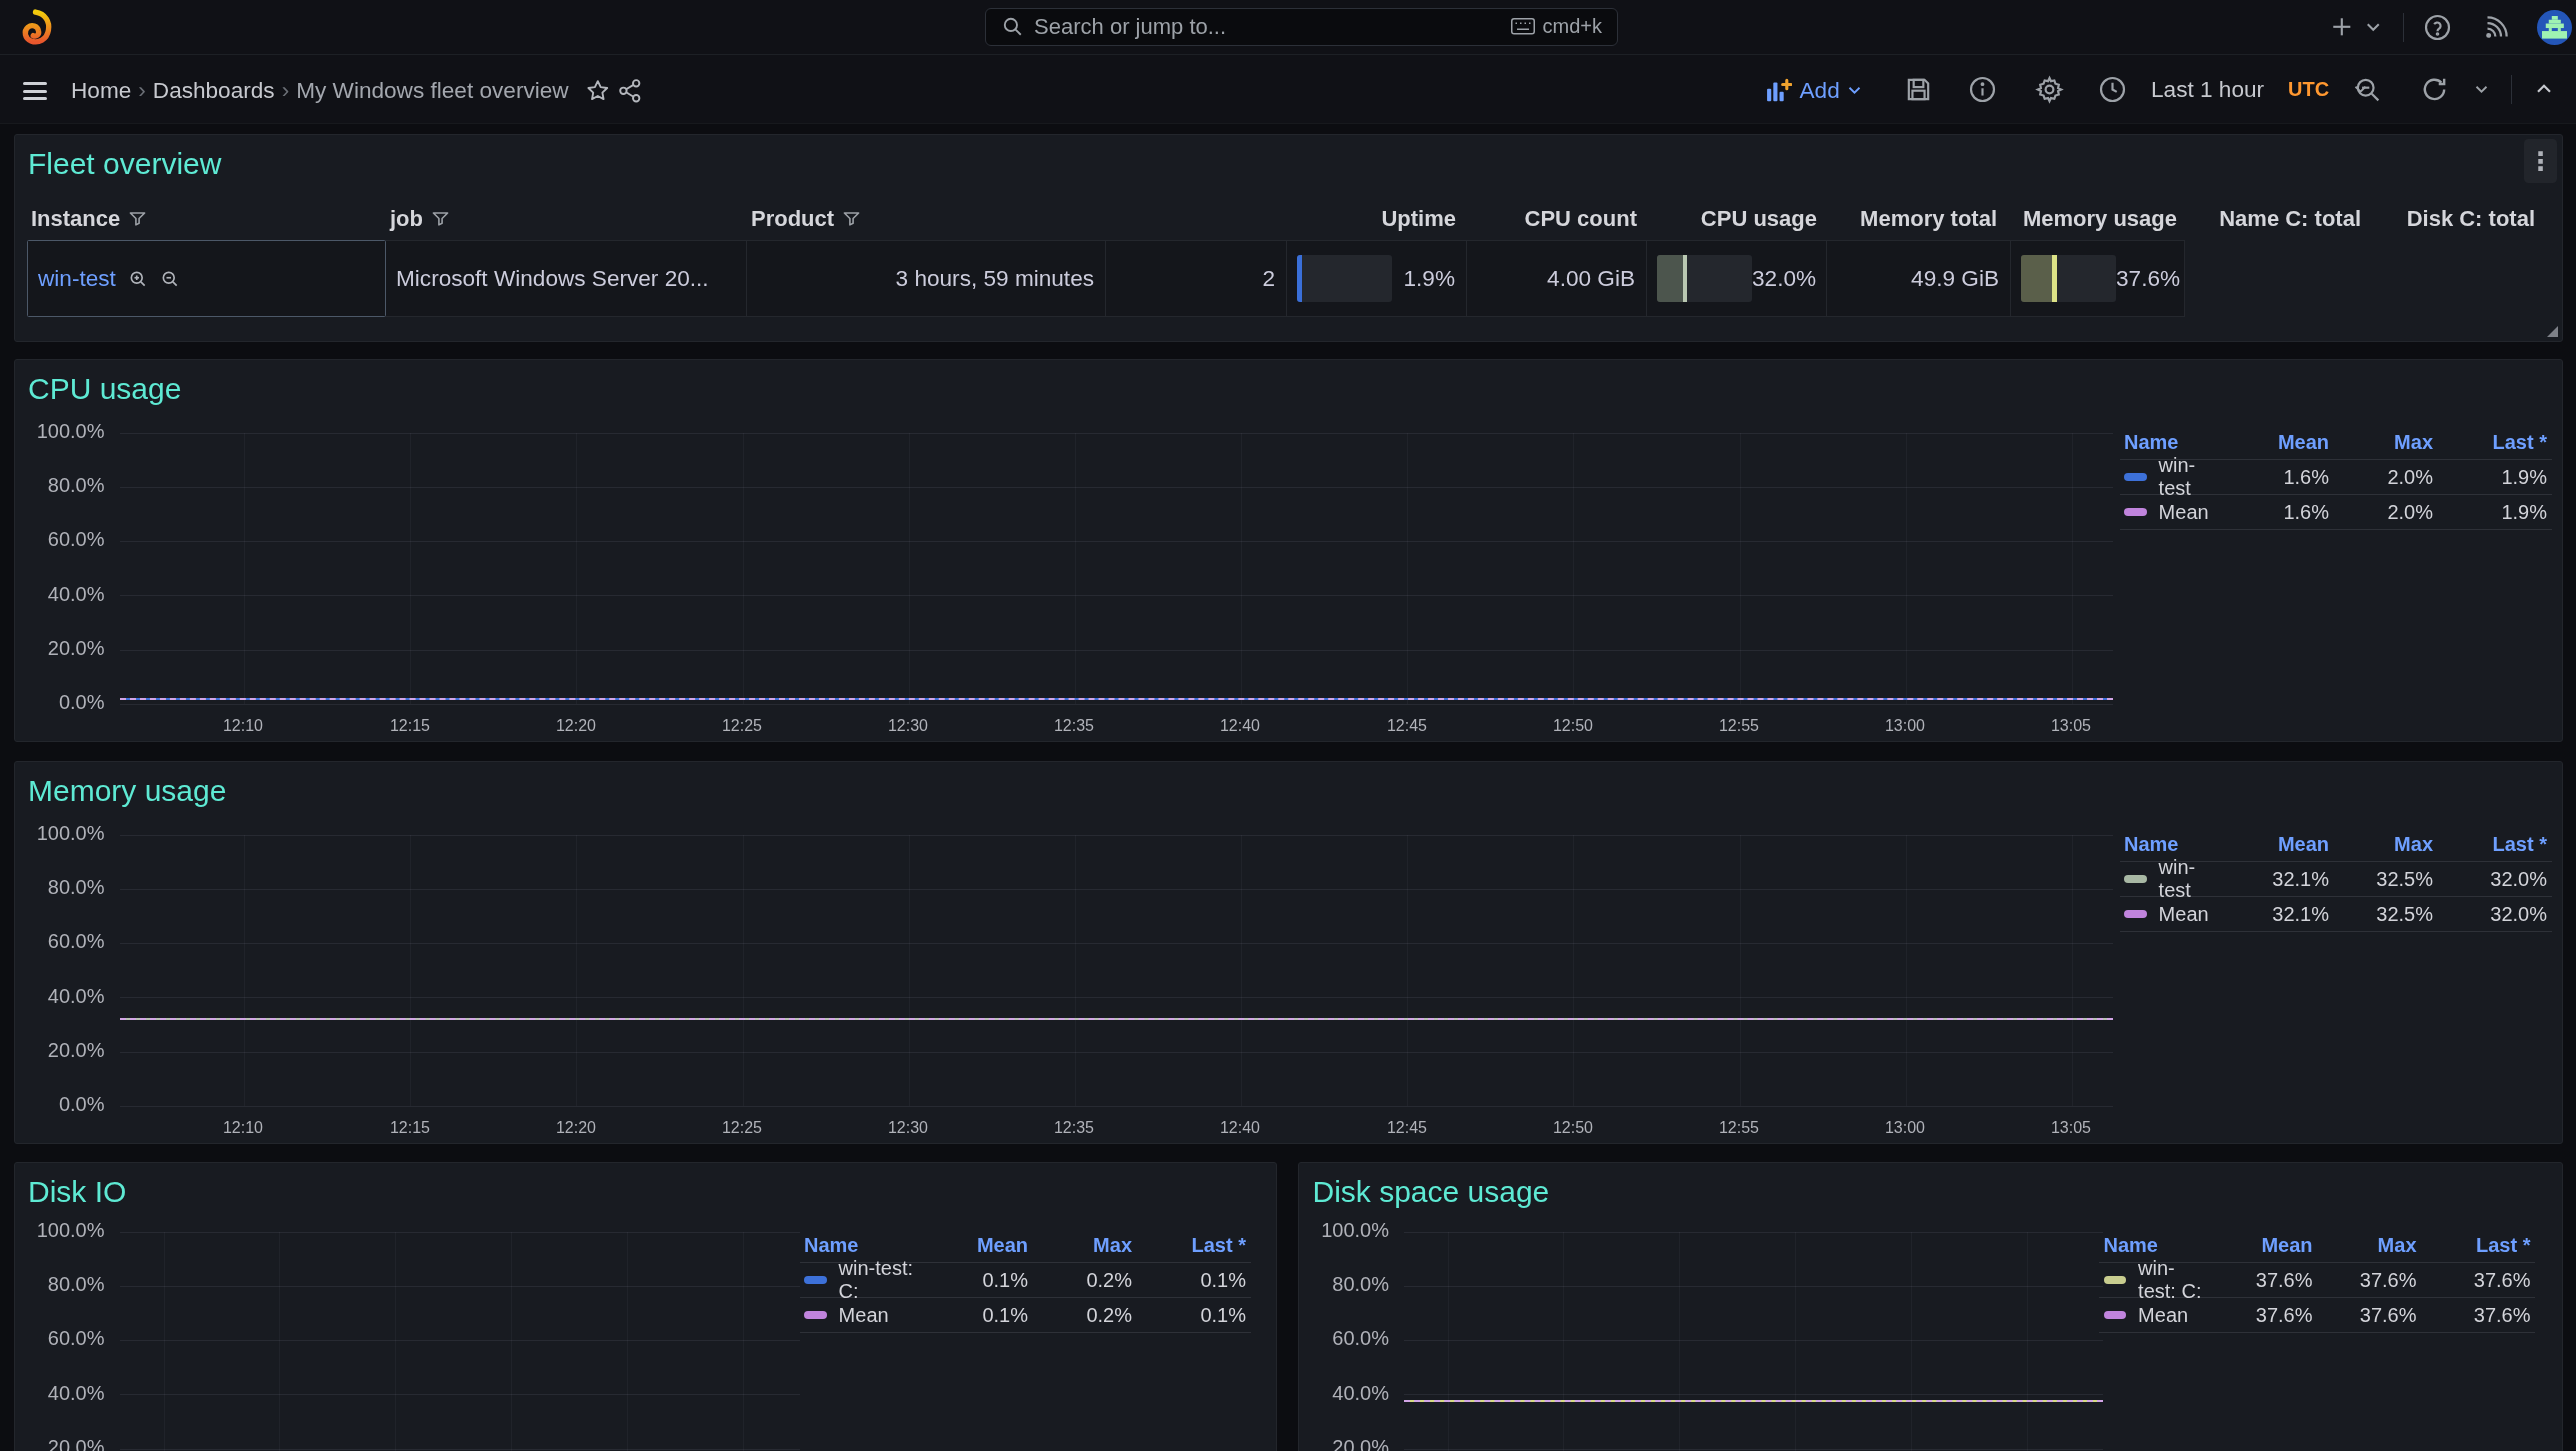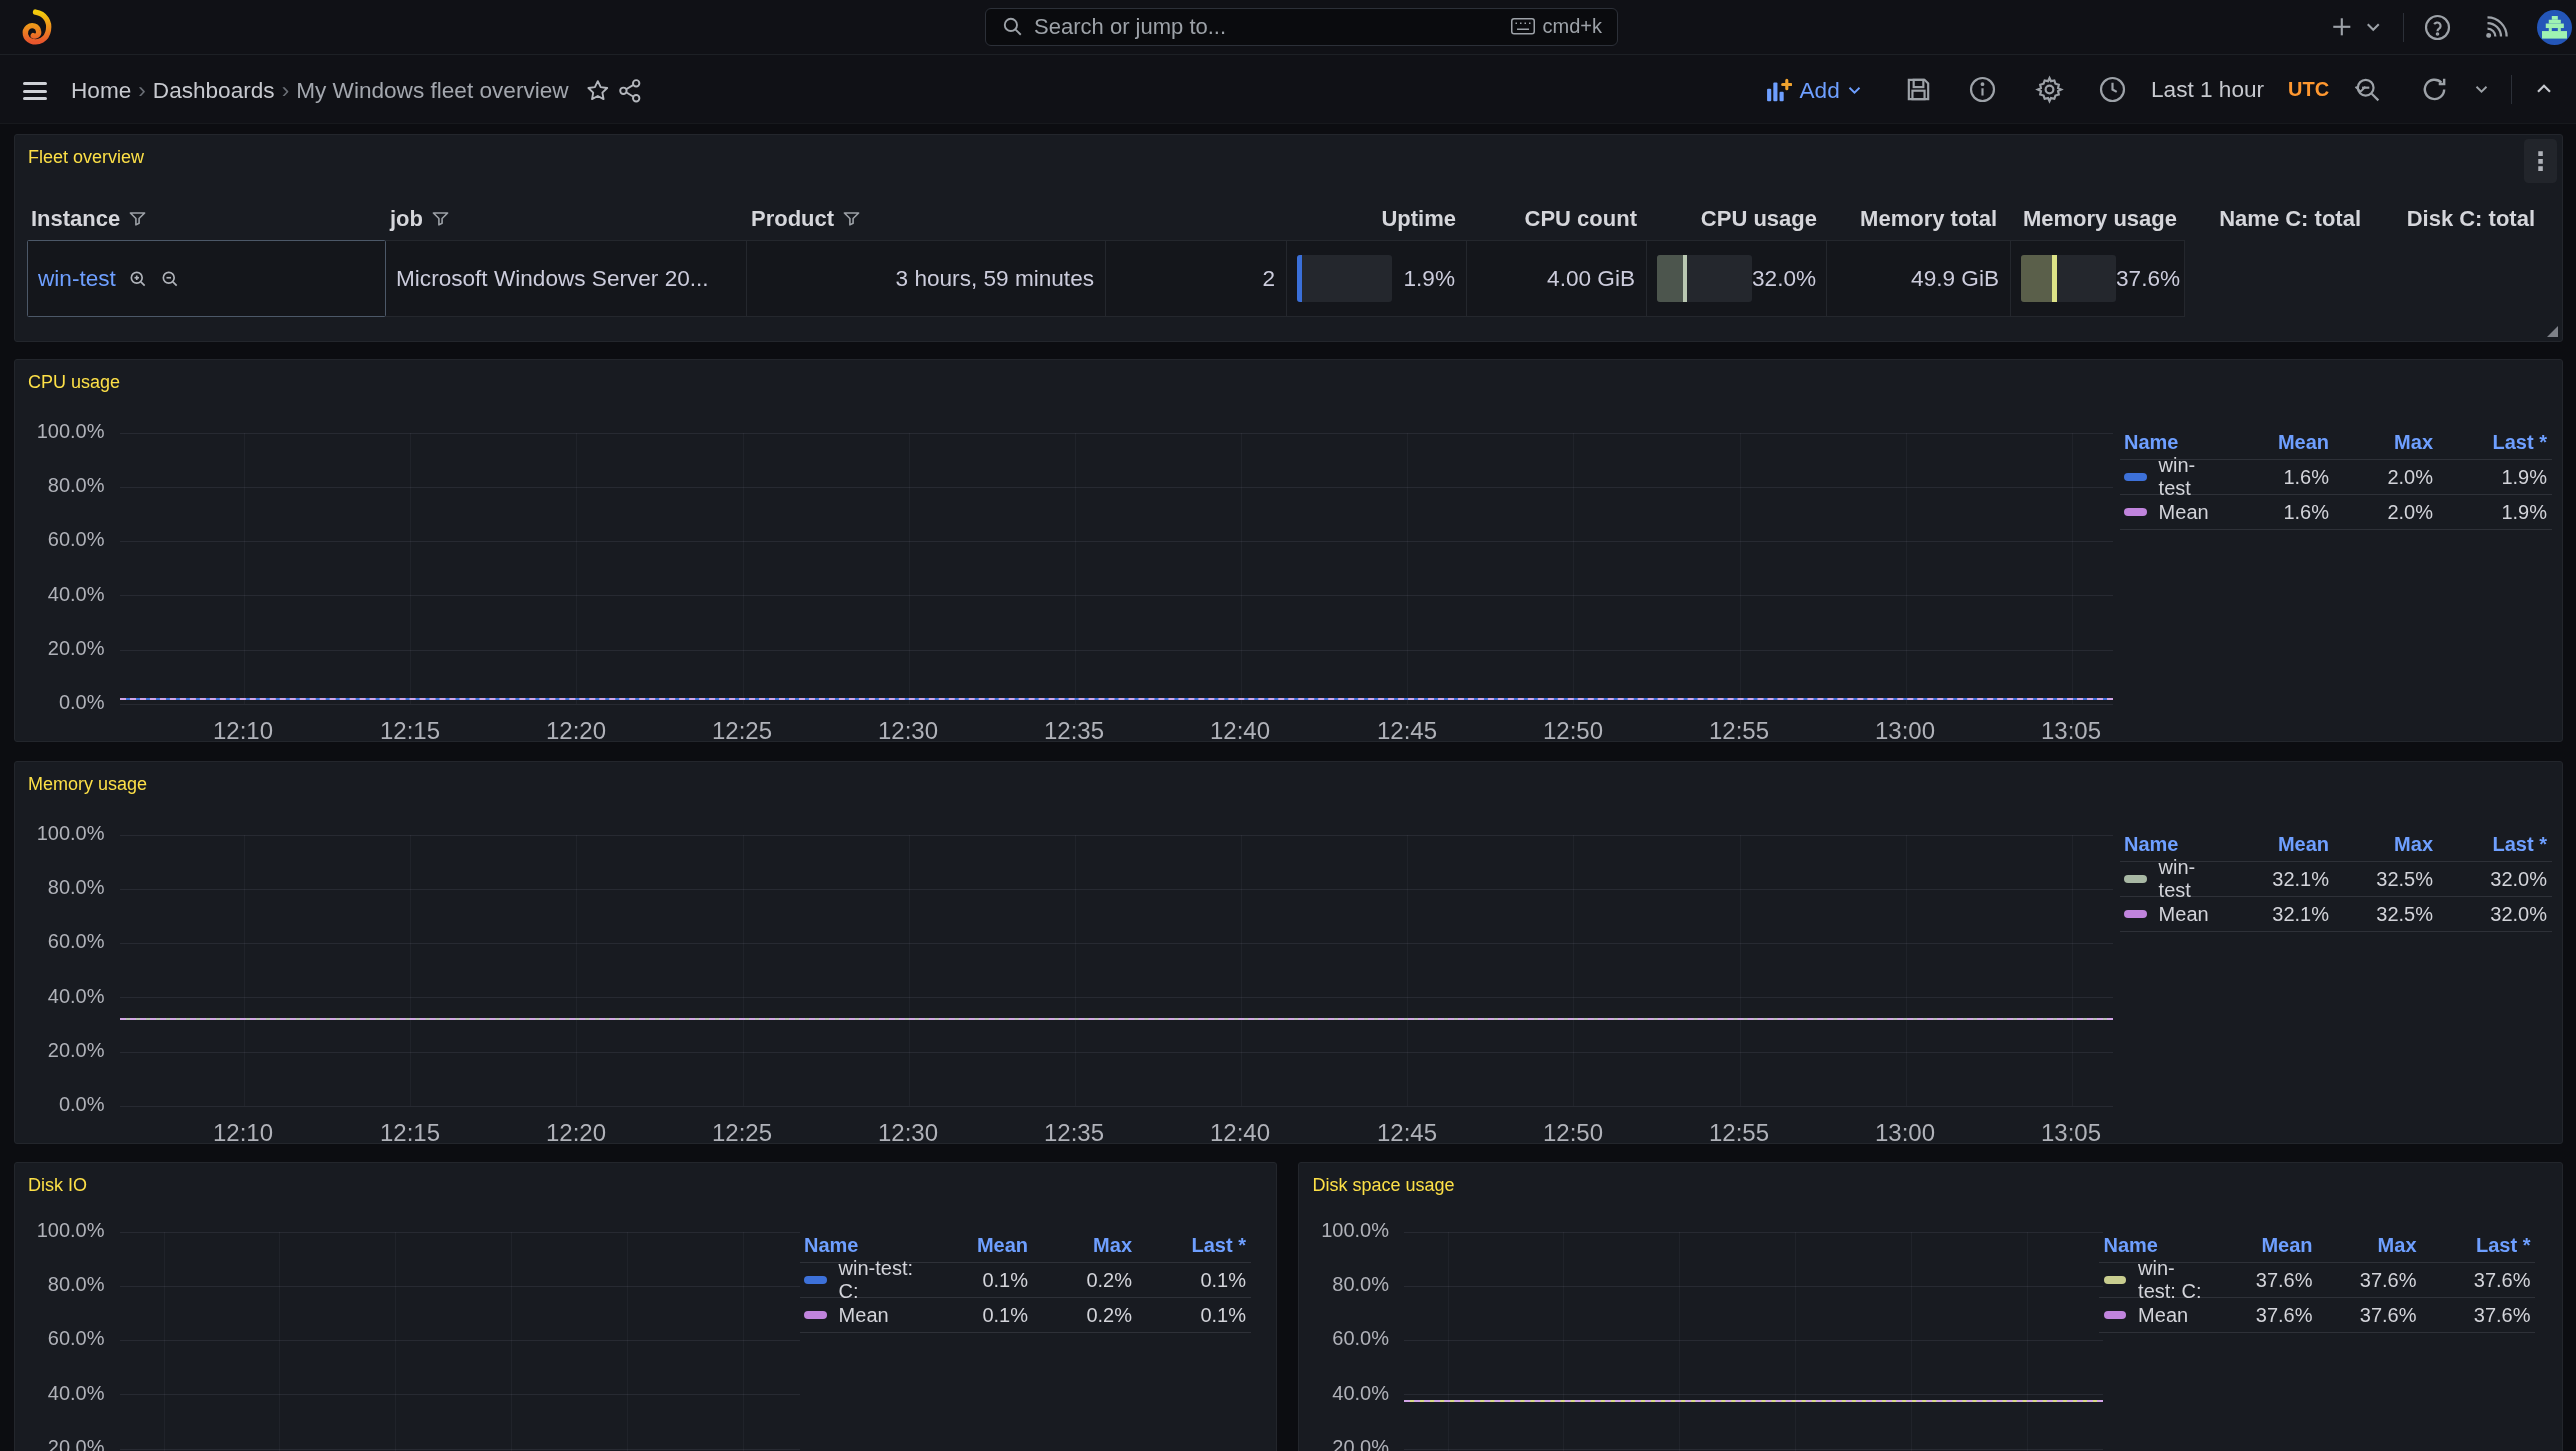--- a/index.html
+++ b/index.html
@@ -22,42 +22,42 @@
   
   .crumb{font-size:22.6px;color:#c7c9cf;}
   .crumb.current{color:#a3a7ae;}
   .crumbsep{color:#6b6f76;font-size:22.6px;}
   .burger span{display:block;width:24px;height:3px;background:#cfd1d6;border-radius:1.5px;margin:4.5px 0;}
   .bluebtn{color:#6e9fff;font-size:22.6px;font-weight:500;display:flex;align-items:center;gap:7.5px;}
   .tbtxt{font-size:22.6px;color:#c7c9cf;}
   .utc{color:#ff9830;font-weight:700;font-size:20px;}
   
   .panel{position:absolute;background:#181b21;border:0.8px solid #23262c;border-radius:3px;box-sizing:border-box;}
-  .ptitle{position:absolute;left:13.5px;top:12px;font-size:18px;font-weight:500;color:#fde047;}
+  .ptitle{position:absolute;left:13.5px;top:12px;font-size:30px;font-weight:500;color:#5eead4;}
   .kebab{position:absolute;right:4.5px;top:3.8px;width:33px;height:44px;background:#22252b;border-radius:4.5px;display:flex;align-items:center;justify-content:center;color:#aeb1b8;font-size:25.6px;font-weight:700;letter-spacing:0;}
   .rsz{position:absolute;right:3.8px;bottom:3.8px;width:0;height:0;border-left:11.3px solid transparent;border-bottom:11.3px solid #90939a;opacity:.85;}
   
   .fhead{position:absolute;left:12px;top:65px;height:36px;display:flex;align-items:flex-end;font-size:22px;font-weight:600;color:#d5d6db;}
   .fhead .hc{display:flex;align-items:center;gap:7.5px;box-sizing:border-box;padding:0 10.5px 4.5px 4.5px;}
   .fhead .hr{justify-content:flex-end;text-align:right;}
   .frow{position:absolute;left:12px;top:105px;height:77px;display:flex;font-size:22.6px;}
   .fcell{box-sizing:border-box;border:0.8px solid #24272d;border-left:none;background:#14161b;display:flex;align-items:center;padding:0 10.5px;}
   .fcell.first{border-left:0.8px solid #4c5868;border-top:0.8px solid #4c5868;border-bottom:0.8px solid #4c5868;border-right:0.8px solid #4c5868;border-radius:1.5px;}
   .fcell.right{justify-content:flex-end;text-align:right;}
   .link{color:#6e9fff;}
   .gauge{width:95px;height:47px;background:#24272d;border-radius:3px;position:relative;overflow:hidden;flex:none;}
   .gfill{position:absolute;left:0;top:0;bottom:0;min-width:4.5px;}
   .gedge{position:absolute;right:0;top:0;bottom:0;width:4.5px;}
   .gval{flex:1;text-align:right;}
   
   .plot{position:absolute;}
   .hgrid{position:absolute;left:0;right:0;height:0.8px;background:rgba(204,204,220,0.09);}
   .vgrid{position:absolute;top:0;height:271px;width:0.8px;background:rgba(204,204,220,0.05);}
   .ylab{position:absolute;left:-113px;width:98px;text-align:right;font-size:20px;color:#b0b2b9;}
-  .xlab{position:absolute;top:284px;width:105px;text-align:center;font-size:24px;color:#b0b2b9;}
+  .xlab{position:absolute;top:284px;width:105px;text-align:center;font-size:16px;color:#b0b2b9;}
   .sline{position:absolute;left:0;right:0;height:2.3px;border-radius:1.5px;}
   .dline{position:absolute;left:0;right:0;height:0;border-top:2.3px dashed transparent;}
   
   .legend{position:absolute;font-size:20px;color:#d3d4da;}
   .lg-head,.lg-row{display:flex;align-items:center;height:35px;border-bottom:0.8px solid rgba(204,204,220,0.13);padding:0 4.5px;box-sizing:border-box;}
   .lg-head{color:#6e9fff;font-weight:600;}
   .lg-name{flex:1;display:flex;align-items:center;gap:12px;}
   .lg-col{width:104px;text-align:right;}
   .lg-last{width:114px;}
   .swatch{width:22.6px;height:8.3px;border-radius:4.5px;flex:none;}

